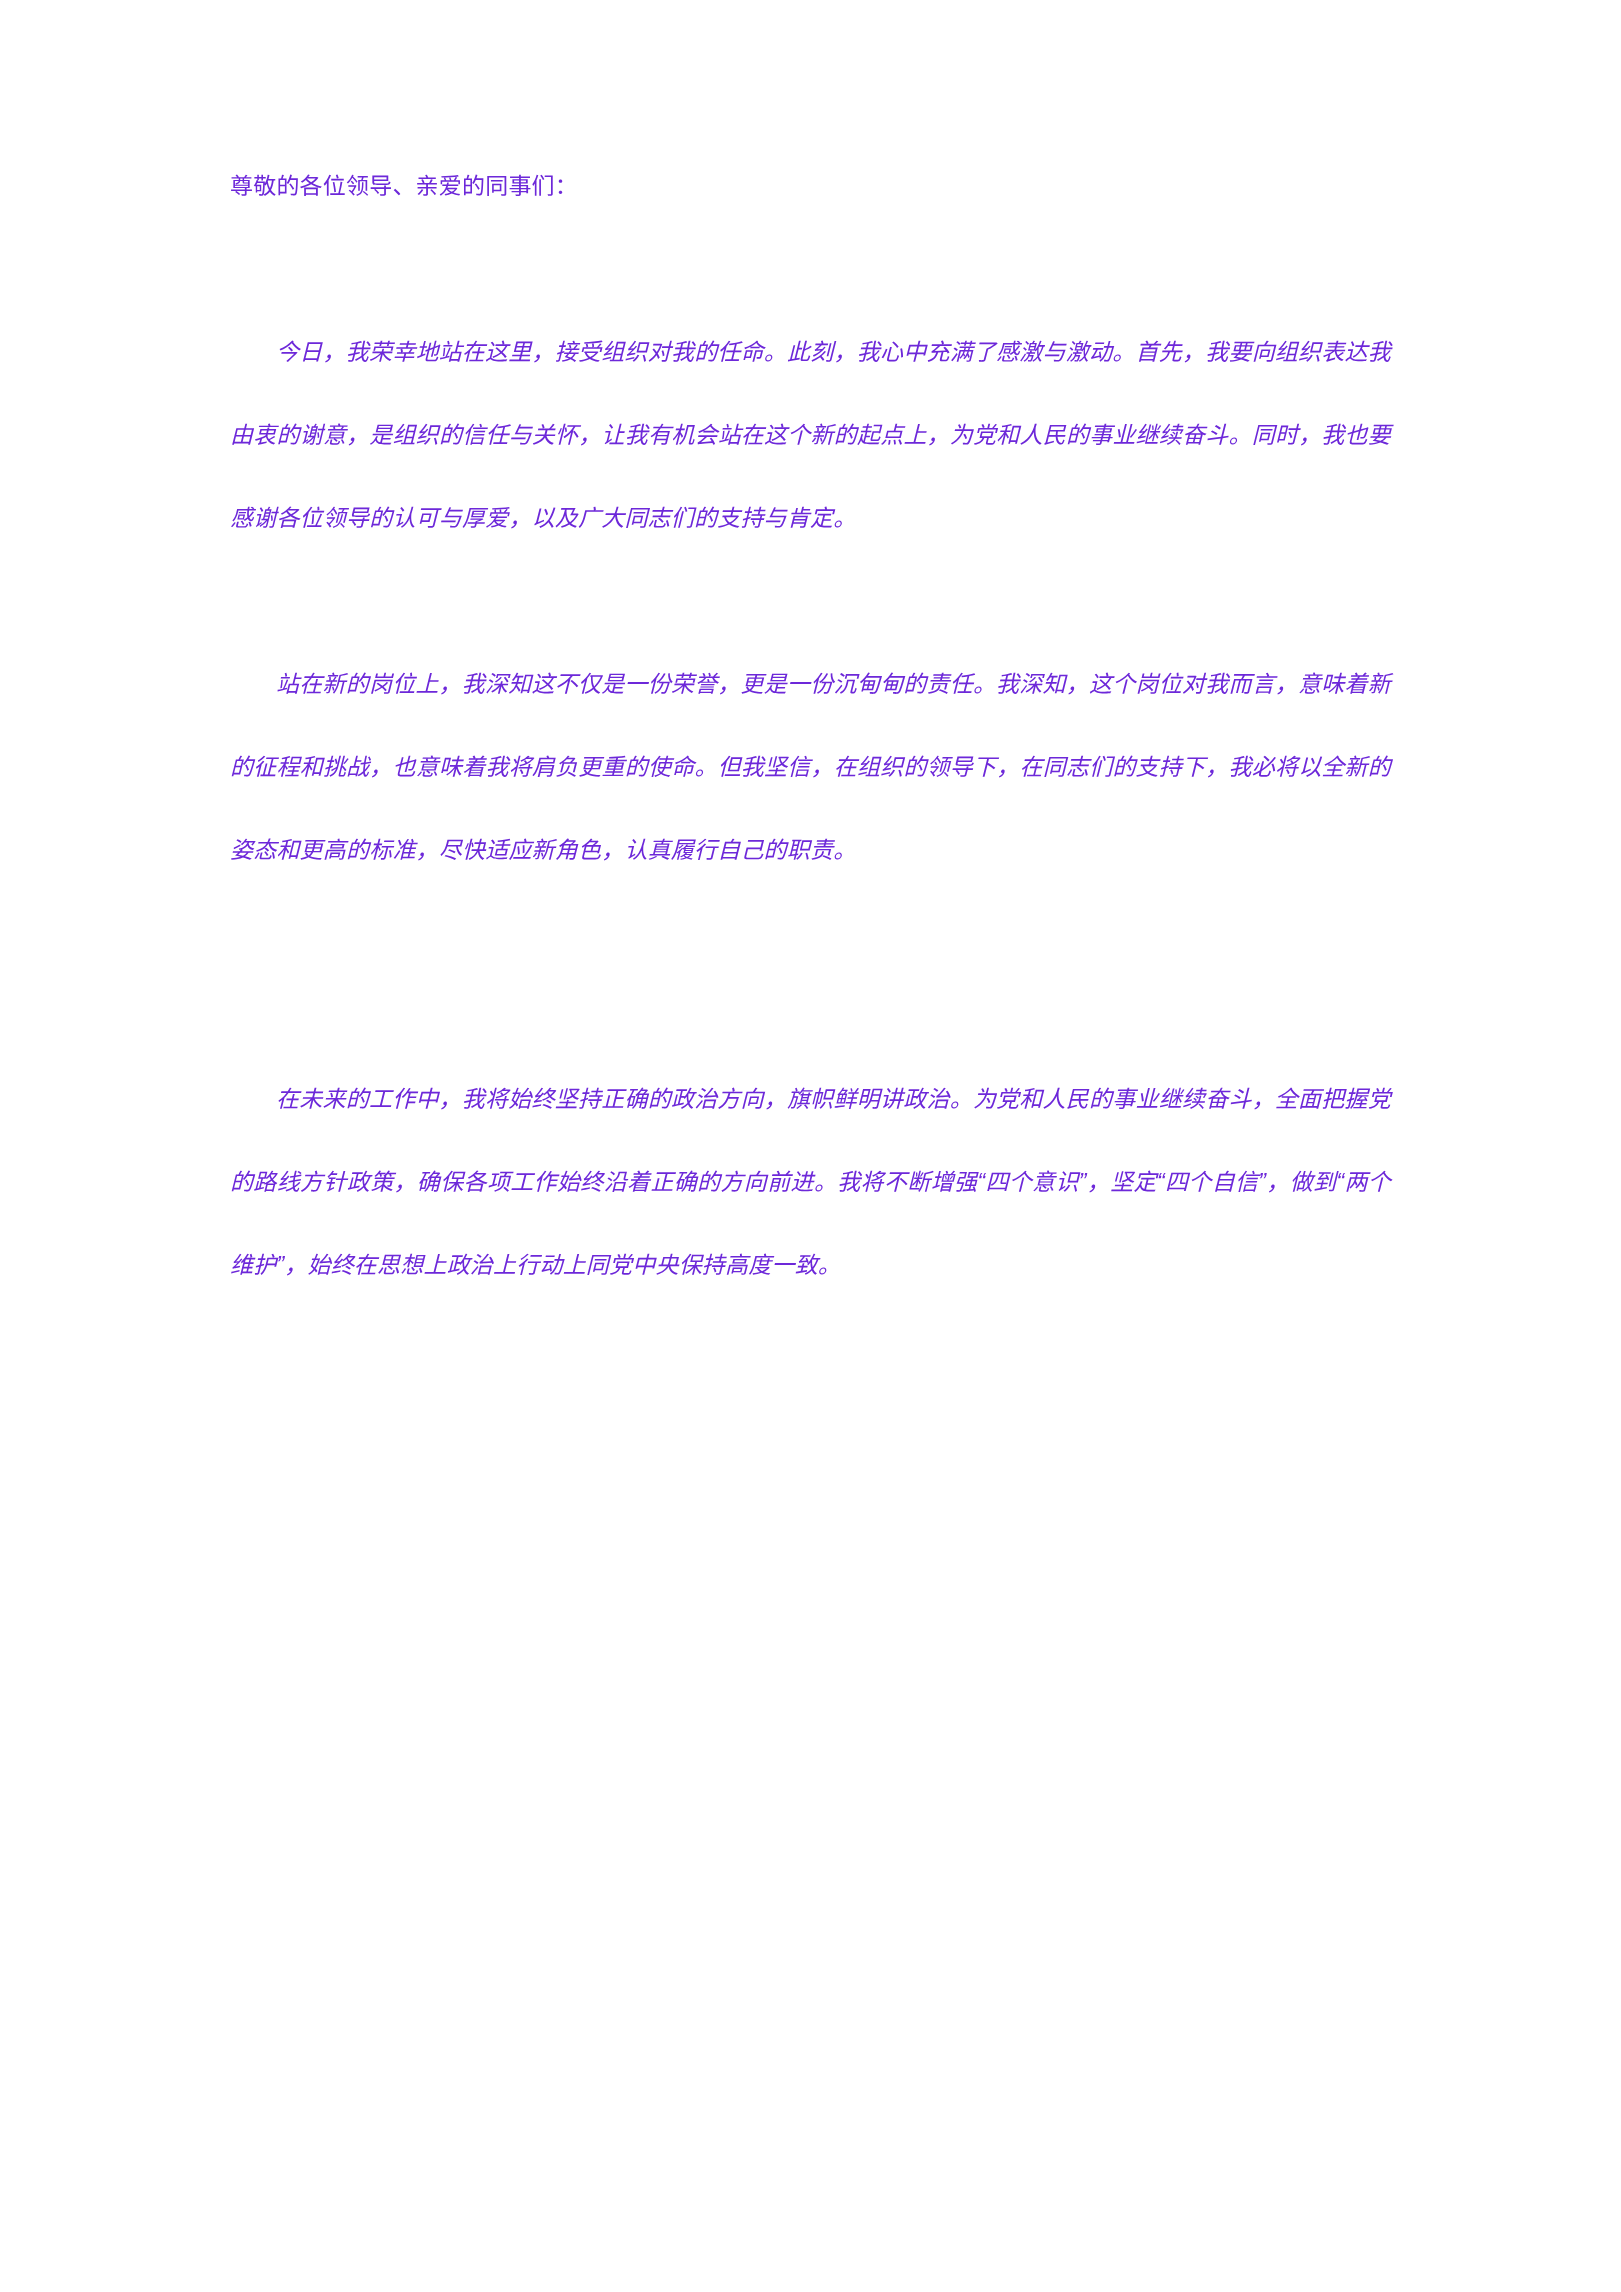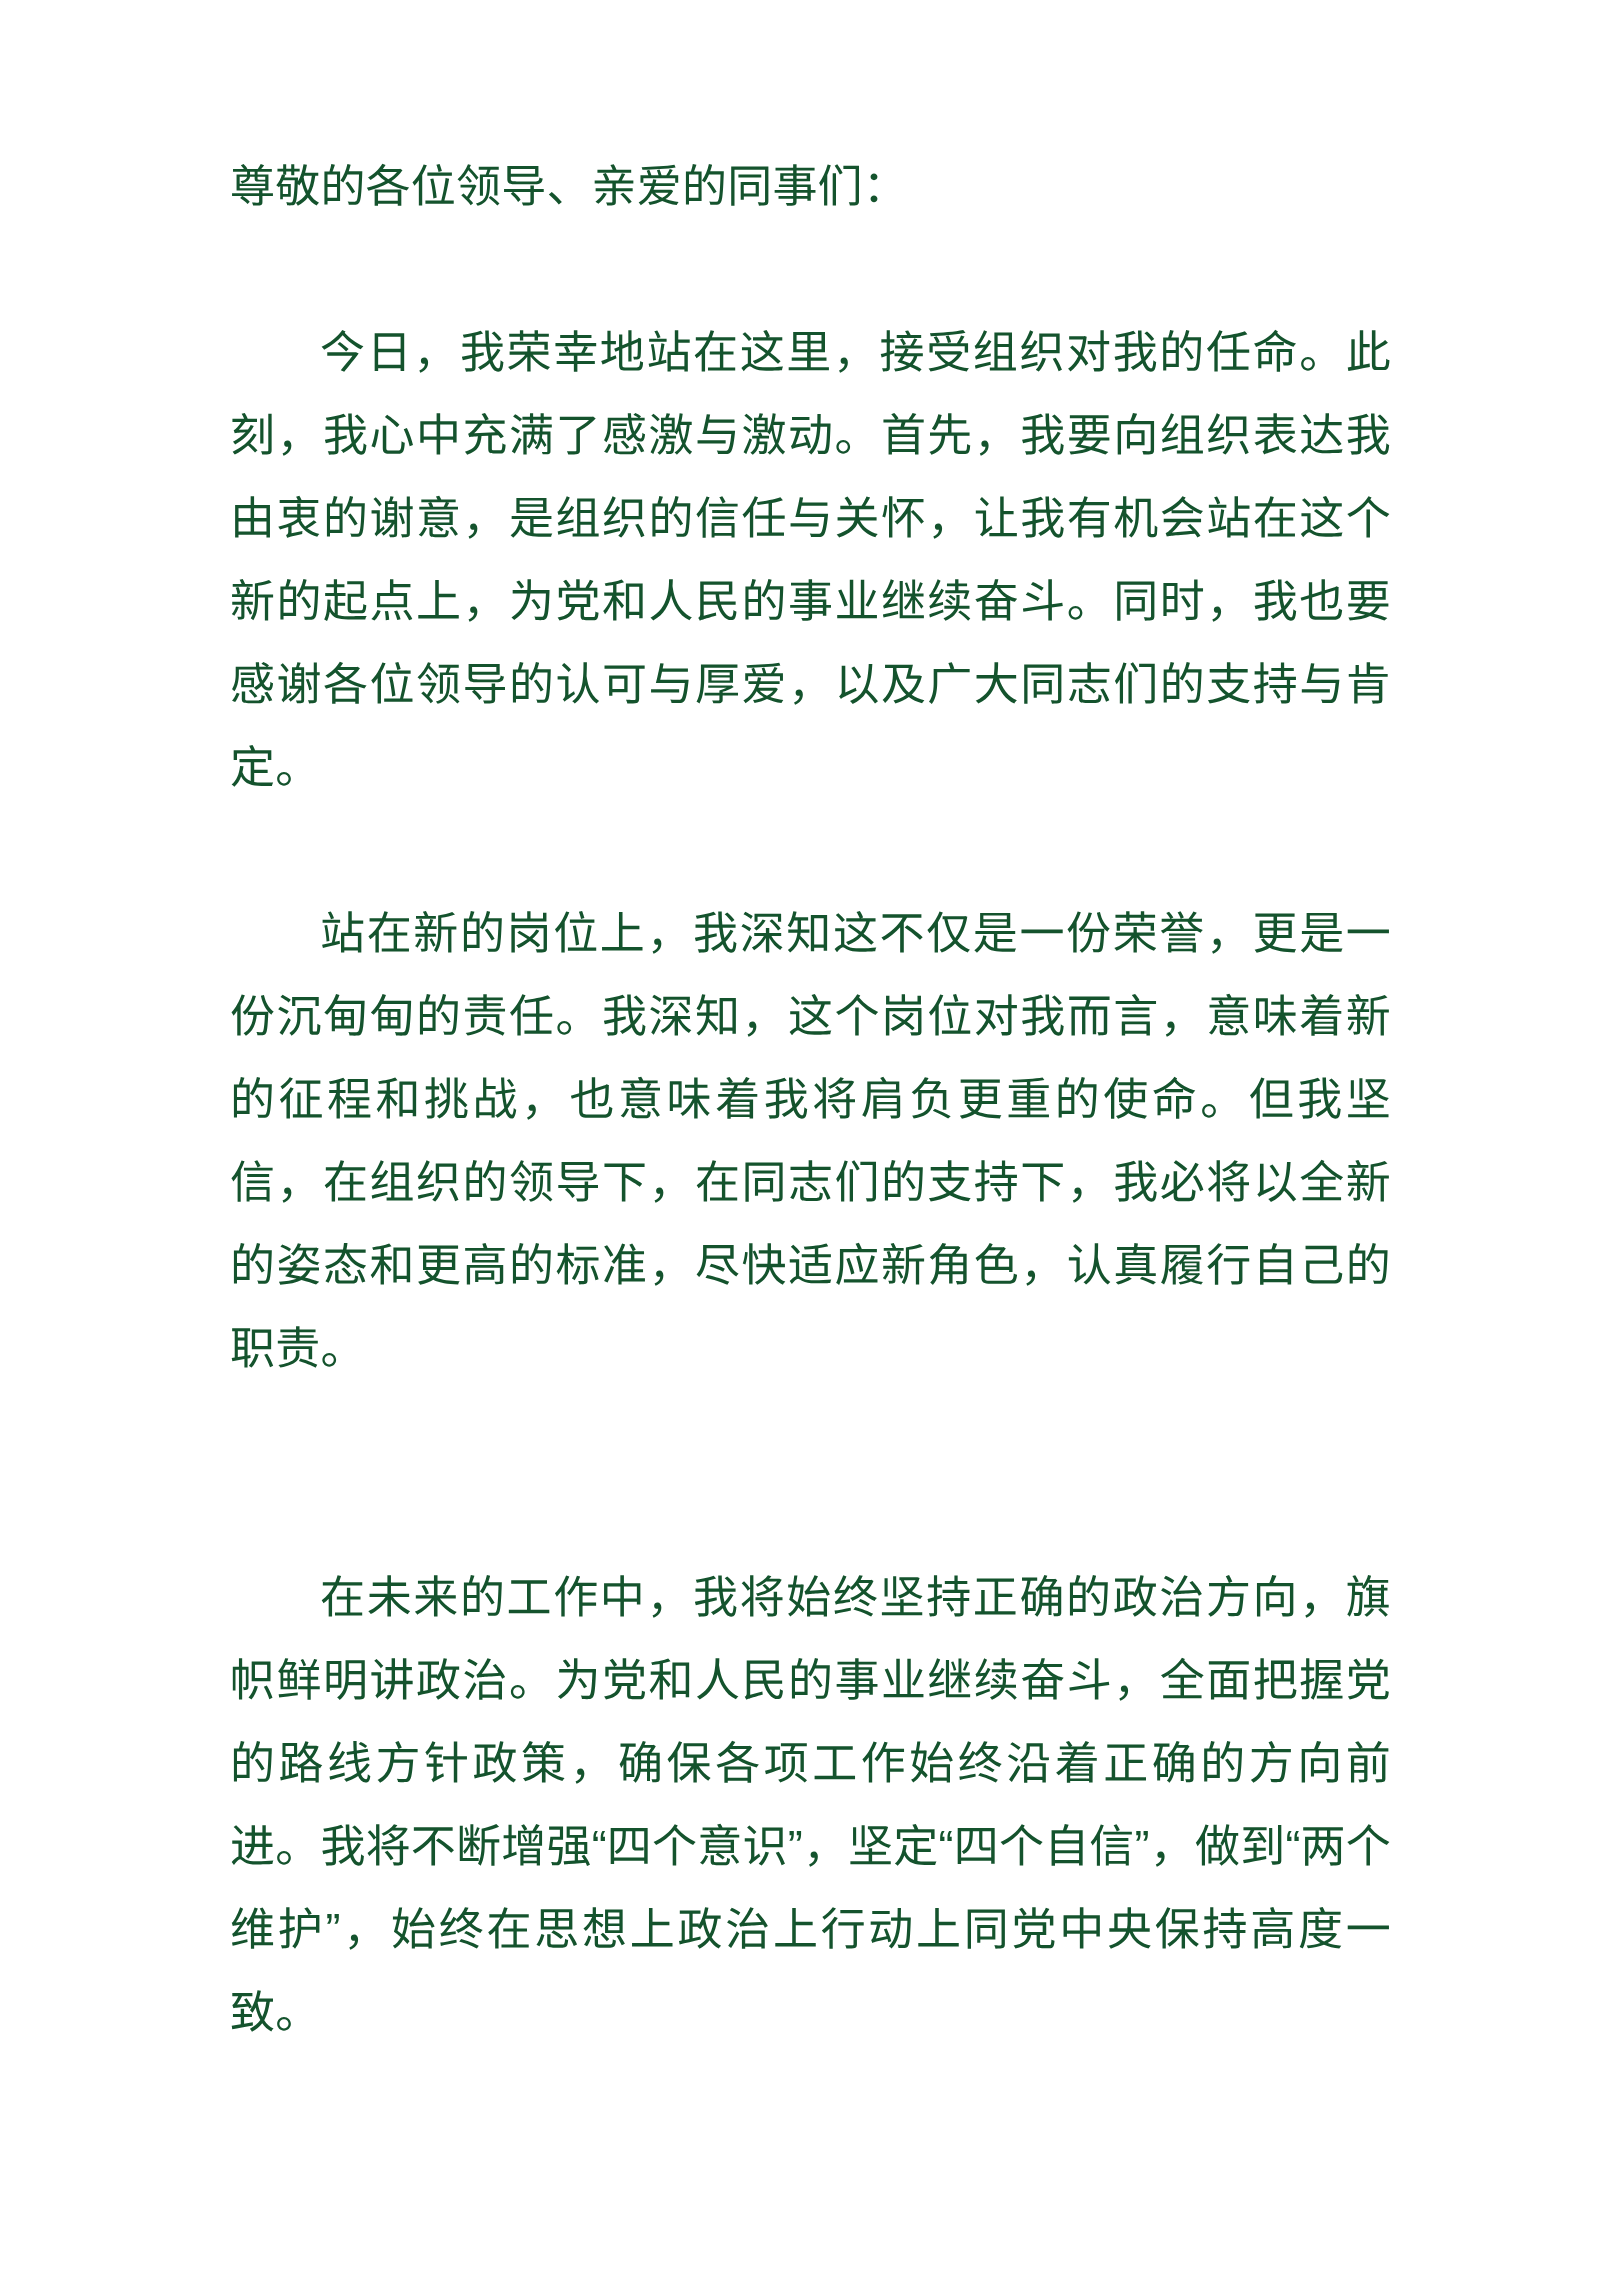--- a/index.html
+++ b/index.html
@@ -20,34 +20,35 @@
     overflow: hidden;
   }
   .doc-body {
     position: absolute;
     left: 230px;
     top: 145px;
     width: 1161px;
   }
   .para {
     margin: 0;
-    font-size: 45px;
+    font-size: 23px;
     line-height: 83px;
-    color: #14532d;
+    color: #6d28d9;
     letter-spacing: 0.2px;
     text-align: justify;
     text-justify: inter-ideograph;
     word-break: break-all;
     white-space: normal;
   }
   .salutation {
     text-indent: 0;
   }
   .indent {
     text-indent: 2em;
+    font-style: italic;
   }
   .spacer {
     height: 83px;
   }
 </style>
 </head>
 <body>
 
 <div class="page">
   <div class="doc-body">

